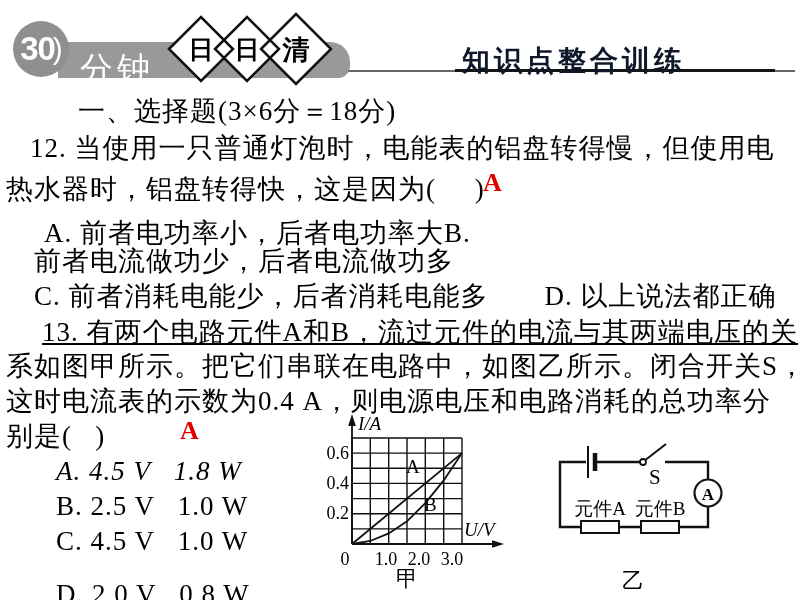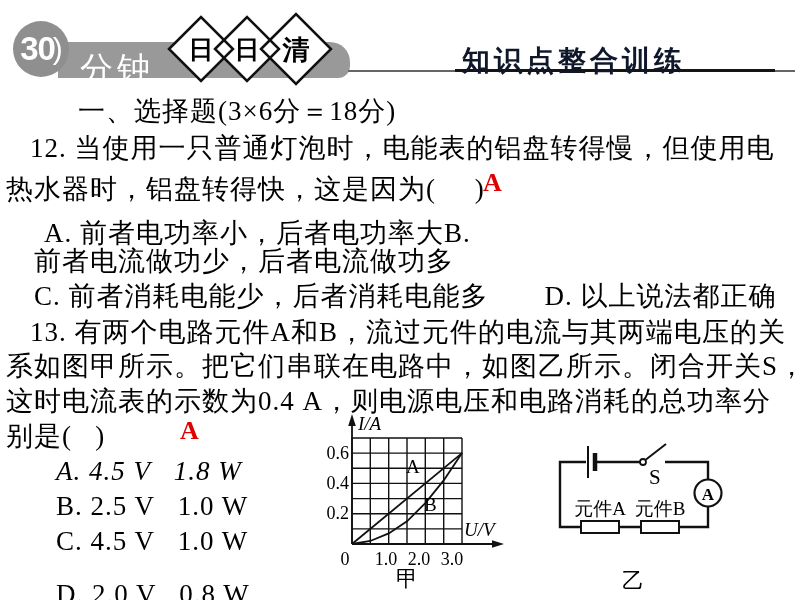--- a/index.html
+++ b/index.html
@@ -56,21 +56,21 @@
 <div class="tline" style="left:56px;top:95px;margin-left:22px;">一、选择题(3×6分＝18分)</div>
 
 <div class="tline" style="left:30px;top:132px;">12. 当使用一只普通灯泡时，电能表的铝盘转得慢，但使用电</div>
 <div class="tline" style="left:6px;top:173px;">热水器时，铝盘转得快，这是因为(     )</div>
 <div class="ans" style="left:483px;top:168px;">A</div>
 
 <div class="tline" style="left:44px;top:209px;margin-top:8px;">A. 前者电功率小，后者电功率大B.</div>
 <div class="tline" style="left:34px;top:245px;">前者电流做功少，后者电流做功多</div>
 <div class="tline" style="left:34px;top:280px;">C. 前者消耗电能少，后者消耗电能多　　D. 以上说法都正确</div>
 
-<div class="tline" style="left:30px;top:316px;">13. 有两个电路元件A和B，流过元件的电流与其两端电压的关</div>
+<div class="tline" style="left:42px;top:316px;text-decoration:underline;">13. 有两个电路元件A和B，流过元件的电流与其两端电压的关</div>
 <div class="tline" style="left:6px;top:350px;">系如图甲所示。把它们串联在电路中，如图乙所示。闭合开关S，</div>
 <div class="tline" style="left:6px;top:385px;">这时电流表的示数为0.4 A，则电源电压和电路消耗的总功率分</div>
 <div class="tline" style="left:6px;top:420px;">别是(   )</div>
 <div class="ans" style="left:180px;top:416px;">A</div>
 
 <div class="tline" style="left:56px;top:455px;font-style:italic;">A. 4.5 V   1.8 W</div>
 <div class="tline" style="left:56px;top:490px;">B. 2.5 V   1.0 W</div>
 <div class="tline" style="left:56px;top:525px;">C. 4.5 V   1.0 W</div>
 <div class="tline" style="left:56px;top:578px;">D. 2.0 V   0.8 W</div>
 

